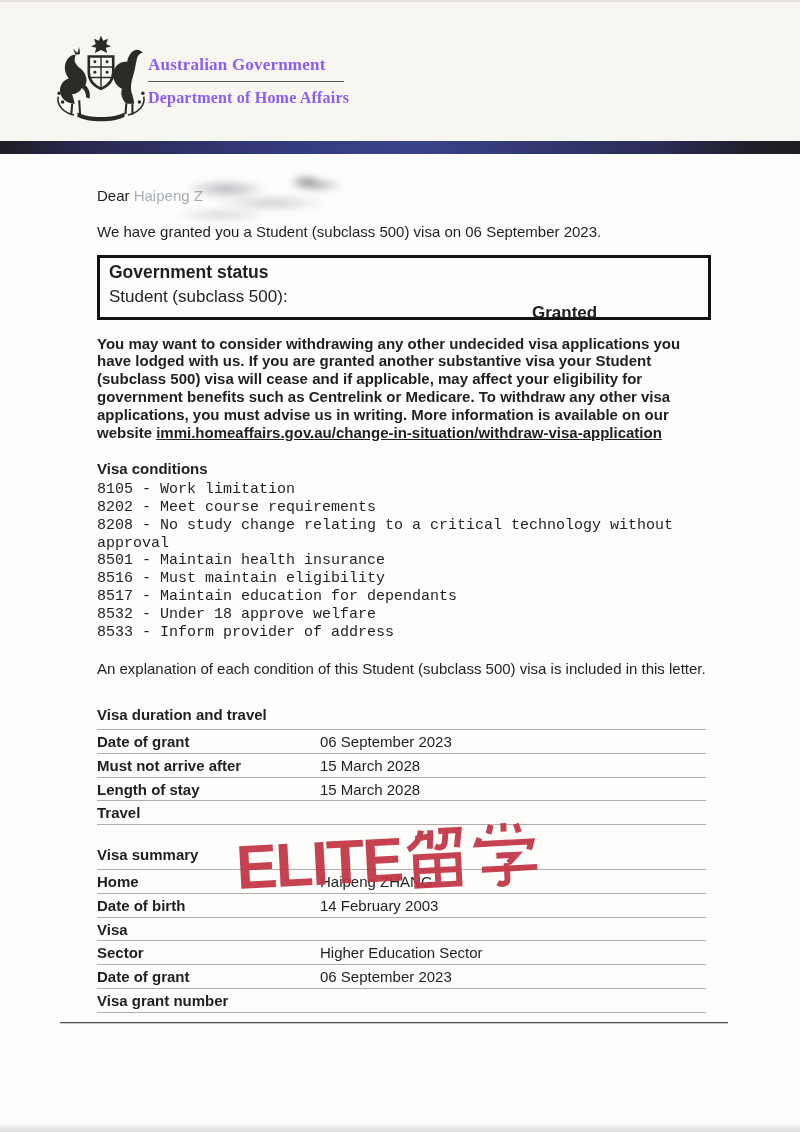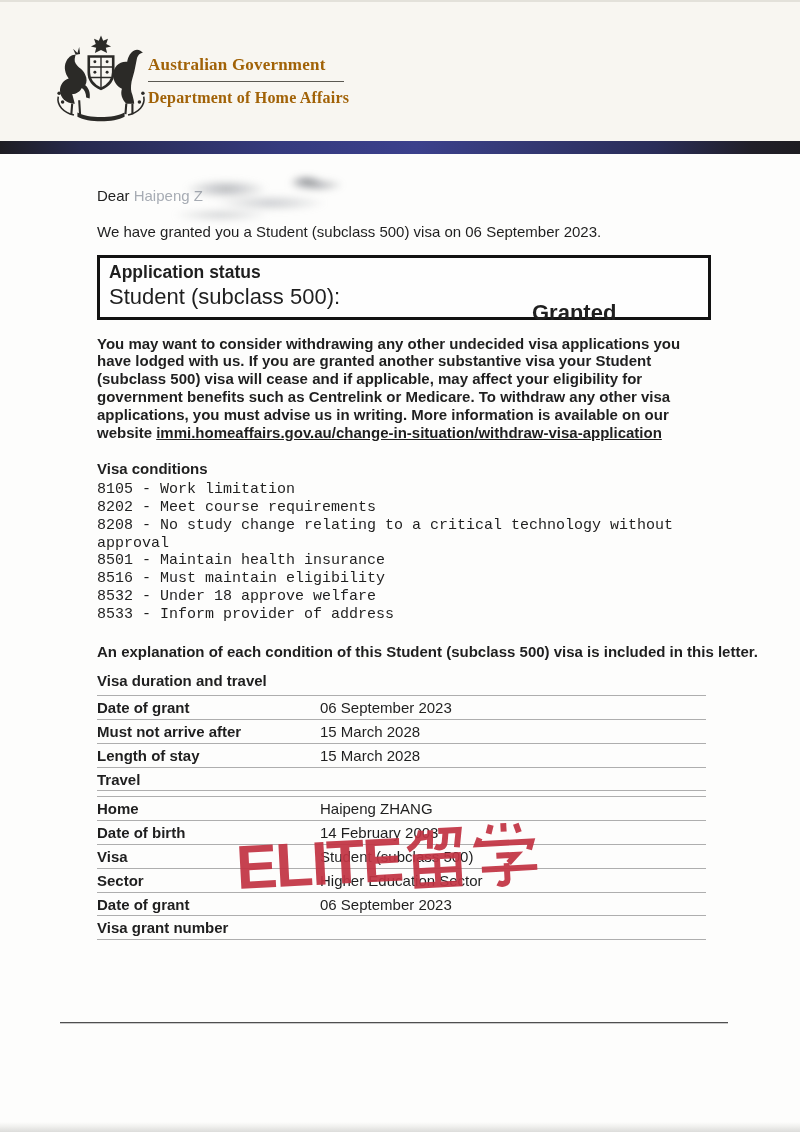--- a/index.html
+++ b/index.html
@@ -9,21 +9,21 @@
     background:#fdfdfc; overflow:hidden;
     font-family:"Liberation Sans", sans-serif; color:#1f1f1f;
   }
   
   .letterhead {
     position:absolute; top:0; left:0; width:100%; height:141px;
     background:#f8f6f1; border-top:2px solid #e3e1da;
   }
   .coat-of-arms { position:absolute; left:53px; top:33px; width:96px; height:92px; }
   .agency-block { position:absolute; left:148px; top:53px; width:260px;
-    font-family:"Liberation Serif", serif; font-weight:bold; color:#a16207; }
+    font-family:"Liberation Serif", serif; font-weight:bold; color:#8b5cf6; }
   .agency-line1 { font-size:17px; letter-spacing:.2px; }
   .agency-divider { width:196px; height:1px; background:#5a5852; margin:6px 0 7px 0; }
   .agency-line2 { font-size:16px; letter-spacing:.2px; }
   .gradient-band {
     position:absolute; top:141px; left:0; width:100%; height:13px;
     background:linear-gradient(90deg,#1e1d22 0%,#27294e 10%,#353a7e 35%,#3b408c 52%,#363b7a 62%,#2a2d58 82%,#211f28 94%,#1e1d22 100%);
   }
   
   .content { position:absolute; left:97px; top:154px; width:612px; font-size:15px; line-height:17.8px; }
   .salutation { position:relative; margin-top:33px; height:20px; }
@@ -38,34 +38,34 @@
       radial-gradient(24px 9px at 175px 8px, rgba(70,74,82,.55), rgba(70,74,82,0) 70%);
     filter:blur(3px);
   }
   .intro-line { margin-top:16px; white-space:nowrap; }
   
   .status-box {
     margin-top:14px; width:614px; border:3px solid #121212; padding:6px 9px 8px 9px;
     background:#fefefe;
   }
   .status-title { font-size:17.5px; font-weight:bold; }
-  .status-row { position:relative; margin-top:6px; font-size:22px; height:21px; }
+  .status-row { position:relative; margin-top:6px; font-size:17px; height:21px; }
   .status-value { position:absolute; left:423px; top:16px; font-weight:bold; }
   
   .withdraw-para { margin-top:15px; width:614px;font-weight:bold; }
   .link-text { text-decoration:underline; }
   
   .section-heading { font-size:15px; font-weight:bold; margin-top:0; }
   .conditions-heading { margin-top:19px; }
   .conditions-list { margin-top:3px;font-family:Liberation Mono, monospace; }
   .condition-item { display:block; }
-  .explanation-line { margin-top:19px; white-space:nowrap;font-weight:bold; }
+  .explanation-line { margin-top:19px; white-space:nowrap; }
   
   .data-table { width:609px; margin-top:5px; border-collapse:collapse; }
-  .duration-heading { margin-top:12px; }
+  .duration-heading { margin-top:28px; }
   .summary-heading { margin-top:21px; }
   .trow { display:flex; border-top:1px solid #aeaeae; padding:3px 0 2px 0; min-height:23px; }
   .trow:last-child { border-bottom:1px solid #aeaeae; }
   .tlabel { width:223px; font-weight:bold; flex:none; }
   .tvalue { flex:1; }
   
   .watermark {
     position:absolute; left:236px; top:818px; width:310px; height:84px;
     transform:rotate(-3deg); opacity:.93; pointer-events:none;
     display:flex; align-items:center;
@@ -124,38 +124,39 @@
 
     <div class="salutation">
       <span>Dear </span>
       <span class="redacted-name">Haipeng Z</span>
       <span class="smudge"></span>
     </div>
 
     <div class="intro-line">We have granted you a Student (subclass 500) visa on 06 September 2023.</div>
 
     <div class="status-box">
-      <div class="status-title">Application status</div>
+      <div class="status-title">Government status</div>
       <div class="status-row">
         <span>Student (subclass 500):</span>
         <span class="status-value">Granted</span>
       </div>
     </div>
 
     <div class="withdraw-para">
       <span>You may want to consider withdrawing any other undecided visa applications you have lodged with us. If you are granted another substantive visa your Student (subclass 500) visa will cease and if applicable, may affect your eligibility for government benefits such as Centrelink or Medicare. To withdraw any other visa applications, you must advise us in writing. More information is available on our website </span><span class="link-text">immi.homeaffairs.gov.au/change-in-situation/withdraw-visa-application</span>
     </div>
 
     <div class="section-heading conditions-heading">Visa conditions</div>
     <div class="conditions-list">
       <span class="condition-item">8105 - Work limitation</span>
       <span class="condition-item">8202 - Meet course requirements</span>
       <span class="condition-item">8208 - No study change relating to a critical technology without approval</span>
       <span class="condition-item">8501 - Maintain health insurance</span>
       <span class="condition-item">8516 - Must maintain eligibility</span>
+      <span class="condition-item">8517 - Maintain education for dependants</span>
       <span class="condition-item">8532 - Under 18 approve welfare</span>
       <span class="condition-item">8533 - Inform provider of address</span>
     </div>
 
     <div class="explanation-line">An explanation of each condition of this Student (subclass 500) visa is included in this letter.</div>
 
     <div class="section-heading duration-heading">Visa duration and travel</div>
     <div class="data-table">
       <div class="trow">
         <span class="tlabel">Date of grant</span>
@@ -167,32 +168,32 @@
       </div>
       <div class="trow">
         <span class="tlabel">Length of stay</span>
         <span class="tvalue">15 March 2028</span>
       </div>
       <div class="trow">
         <span class="tlabel">Travel</span>
       </div>
     </div>
 
+    <div class="section-heading summary-heading">Visa summary</div>
     <div class="data-table">
       <div class="trow">
         <span class="tlabel">Home</span>
         <span class="tvalue">Haipeng ZHANG</span>
       </div>
       <div class="trow">
         <span class="tlabel">Date of birth</span>
         <span class="tvalue">14 February 2003</span>
       </div>
       <div class="trow">
         <span class="tlabel">Visa</span>
-        <span class="tvalue">Student (subclass 500)</span>
       </div>
       <div class="trow">
         <span class="tlabel">Sector</span>
         <span class="tvalue">Higher Education Sector</span>
       </div>
       <div class="trow">
         <span class="tlabel">Date of grant</span>
         <span class="tvalue">06 September 2023</span>
       </div>
       <div class="trow">

